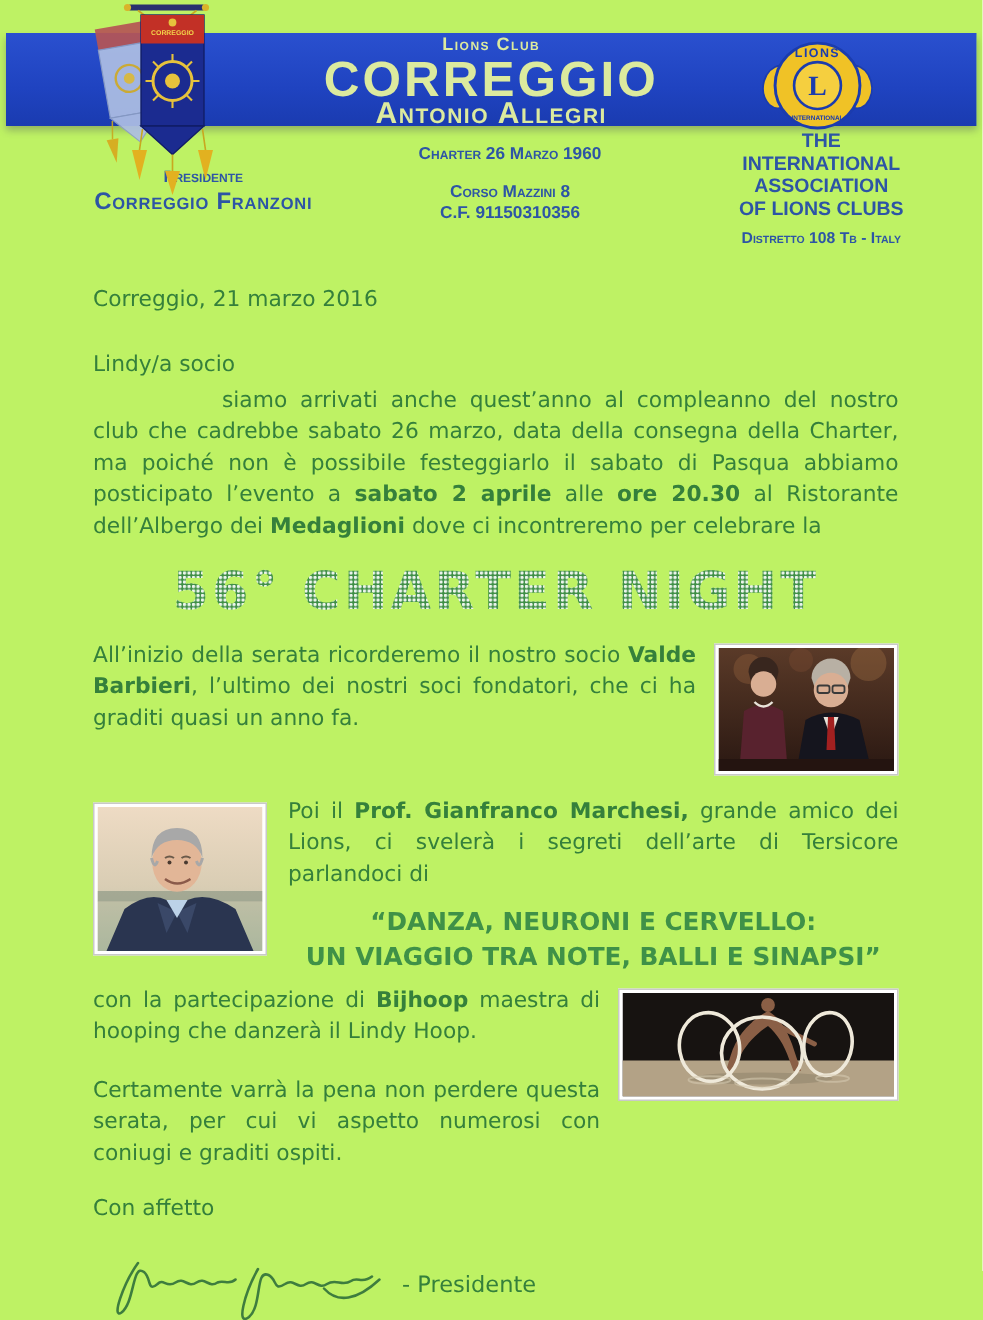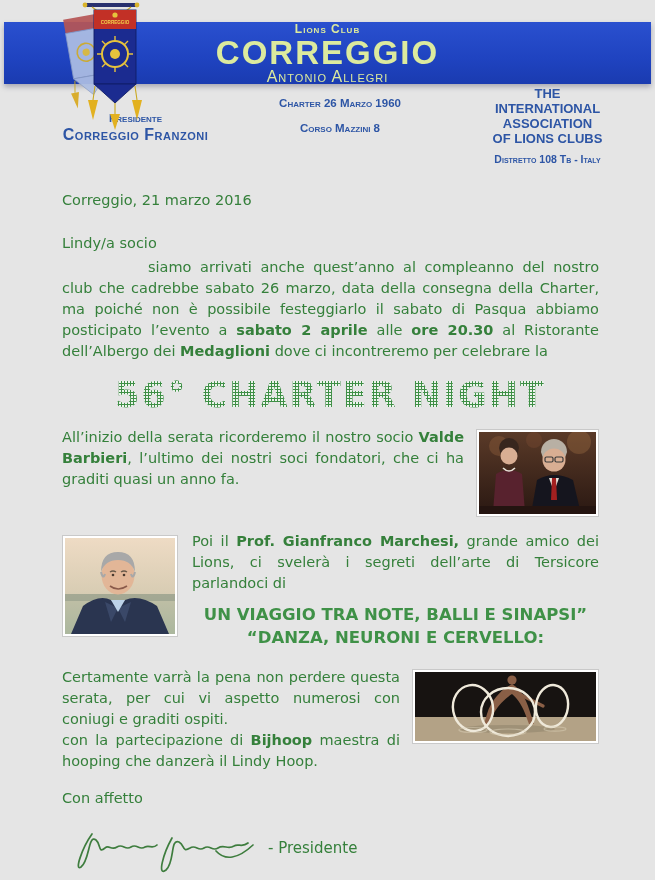--- a/index.html
+++ b/index.html
@@ -1,30 +1,30 @@
 <!DOCTYPE html>
 <html><head>
 <meta charset="utf-8">
 <style>
   html,body{margin:0;padding:0;background:#ffffff;}
   .page{
-    position:relative;width:655px;height:880px;background:#e5e5e5;
+    position:relative;width:655px;height:880px;background:#bef264;
     overflow:hidden;font-family:"DejaVu Sans",sans-serif;
   }
   
   .band{
     position:absolute;left:4px;right:4px;top:22px;height:62px;
     background:linear-gradient(180deg,#2a50cf 0%,#1f43c0 60%,#1a3bb0 100%);
     box-shadow:0 3px 5px rgba(60,60,90,.35);
     display:flex;flex-direction:column;align-items:center;justify-content:center;
     color:#dcea9e;font-family:"Liberation Sans",sans-serif;z-index:1;
   }
   .band .club-type{font-size:12px;font-weight:bold;font-variant:small-caps;letter-spacing:1px;line-height:13px;}
   .band .club-name{font-size:33px;font-weight:bold;letter-spacing:2px;line-height:33px;}
-  .band .club-ded{font-size:16px;font-weight:normal;font-variant:small-caps;letter-spacing:1px;line-height:15px;}
+  .band .club-ded{font-size:20px;font-weight:bold;font-variant:small-caps;letter-spacing:1px;line-height:15px;}
   .pennant{position:absolute;left:55px;top:2px;z-index:3;}
   .lions-logo{position:absolute;left:501px;top:18px;z-index:3;}
   
   .hblock{
     position:absolute;text-align:center;color:#2d55a5;font-weight:bold;
     font-family:"Liberation Sans",sans-serif;font-variant:small-caps;z-index:2;
   }
   .president-block{left:28px;top:112px;width:215px;}
   .president-block .l1{font-size:11px;line-height:13px;}
   .president-block .l2{font-size:16px;line-height:19px;letter-spacing:.5px;}
@@ -114,30 +114,44 @@
         <path d="M60,34 v5 M60,65 v5 M42,52 h5 M73,52 h5 M47,39 l3.5,3.5 M69.5,61.5 l3.5,3.5 M73,39 l-3.5,3.5 M50.5,61.5 L47,65"></path>
       </g>
       <polygon points="39,82 60,101 81,82" fill="#1b2b90" stroke="#111d66" stroke-width="0.9"></polygon>
       <path d="M40,84 l-2,14 M60,101 l0,11 M80,84 l2,14" stroke="#c8a820" stroke-width="1.1"></path>
       <polygon points="33,98 43,98 38,118" fill="#e2b120"></polygon>
       <polygon points="55,112 65,112 60,128" fill="#e2b120"></polygon>
       <polygon points="77,98 87,98 82,118" fill="#e2b120"></polygon>
     </svg>
   </div>
 
+  <div class="lions-logo">
+    <svg width="88" height="80" viewBox="0 0 90 82">
+
+      <path d="M20,26 C8,28 4,44 12,53 C18,58 24,55 24,48 L24,32 Z" fill="#f0c226" stroke="#1b3cae" stroke-width="1.2"></path>
+      <path d="M70,26 C82,28 86,44 78,53 C72,58 66,55 66,48 L66,32 Z" fill="#f0c226" stroke="#1b3cae" stroke-width="1.2"></path>
+
+      <circle cx="45" cy="40" r="29" fill="#f0c226" stroke="#1b3cae" stroke-width="2"></circle>
+      <circle cx="45" cy="40" r="16" fill="#f5cf3f" stroke="#1b3cae" stroke-width="1.8"></circle>
+      <text x="45" y="20.5" font-size="8.5" font-weight="bold" fill="#1b3cae" text-anchor="middle" font-family="Liberation Sans, sans-serif" letter-spacing="1">LIONS</text>
+      <text x="45" y="46.5" font-size="19" font-weight="bold" fill="#1b3cae" text-anchor="middle" font-family="Liberation Serif, serif">L</text>
+      <text x="45" y="63.5" font-size="4.4" font-weight="bold" fill="#1b3cae" text-anchor="middle" font-family="Liberation Sans, sans-serif">INTERNATIONAL</text>
+    </svg>
+  </div>
 
   <div class="hblock president-block">
     <div class="l1">Presidente</div>
     <div class="l2">Correggio Franzoni</div>
   </div>
 
   <div class="hblock founding-block">
     <div>Charter 26 Marzo 1960</div>
     <div class="gap"></div>
     <div>Corso Mazzini 8</div>
+    <div>C.F. 91150310356</div>
   </div>
 
   <div class="hblock association-block">
     <div class="big">THE</div>
     <div class="big">INTERNATIONAL</div>
     <div class="big">ASSOCIATION</div>
     <div class="big">OF LIONS CLUBS</div>
     <div class="small">Distretto 108 Tb - Italy</div>
   </div>
 
@@ -204,22 +218,22 @@
           <path d="M36,34 Q36,14 53,14 Q70,14 70,34 Q66,22 53,22 Q40,22 36,34 Z" fill="#a8a8a8"></path>
           <path d="M36,34 q2,8 4,2 M70,34 q-2,8 -4,2" stroke="#a8a8a8" stroke-width="2" fill="none"></path>
           <path d="M45,34 q3,-2 6,0 M56,34 q3,-2 6,0" stroke="#6b5a4a" stroke-width="1.4" fill="none"></path>
           <circle cx="48" cy="37" r="1.3" fill="#4a3a30"></circle>
             <circle cx="59" cy="37" r="1.3" fill="#4a3a30"></circle>
           <path d="M45,48 q8,6 17,0" stroke="#8a5a4a" stroke-width="1.6" fill="none"></path>
         </svg>
       </div>
       <p class="para"><span>Poi il </span><span class="b">Prof. Gianfranco Marchesi,</span><span> grande amico dei Lions, ci svelerà i segreti dell’arte di Tersicore parlandoci di</span></p>
       <div class="quote">
+        <div>“DANZA, NEURONI E CERVELLO:</div>
         <div>UN VIAGGIO TRA NOTE, BALLI E SINAPSI”</div>
-        <div>“DANZA, NEURONI E CERVELLO:</div>
       </div>
     </div>
 
     <div class="sec">
       <div class="photo ph-right">
         <svg width="181" height="69" viewBox="0 0 181 69">
           <rect width="181" height="69" fill="#171311"></rect>
           <rect x="0" y="45" width="181" height="24" fill="#b3a286"></rect>
           <ellipse cx="92" cy="57" rx="48" ry="4" fill="#8c7f68" opacity="0.5"></ellipse>
 
@@ -232,22 +246,22 @@
             <ellipse cx="93" cy="40" rx="27" ry="24"></ellipse>
             <ellipse cx="137" cy="34" rx="16" ry="21" transform="rotate(8 137 34)"></ellipse>
           </g>
           <g fill="none" stroke="#d8cdb4" stroke-width="1.2" opacity="0.55">
             <ellipse cx="58" cy="58" rx="14" ry="2.5"></ellipse>
             <ellipse cx="93" cy="60" rx="18" ry="3"></ellipse>
             <ellipse cx="140" cy="57" rx="11" ry="2.2"></ellipse>
           </g>
         </svg>
       </div>
+      <p class="para"><span>con la partecipazione di </span><span class="b">Bijhoop</span><span> maestra di hooping che danzerà il Lindy Hoop.</span></p>
       <p class="para p5">Certamente varrà la pena non perdere questa serata, per cui vi aspetto numerosi con coniugi e graditi ospiti.</p>
-      <p class="para"><span>con la partecipazione di </span><span class="b">Bijhoop</span><span> maestra di hooping che danzerà il Lindy Hoop.</span></p>
     </div>
 
     <p class="closing">Con affetto</p>
 
     <div class="sig-row">
       <svg width="200" height="58" viewBox="0 0 200 58" aria-label="Francesca Franzoni signature">
         <g fill="none" stroke="#3e7d3e" stroke-width="1.7" stroke-linecap="round">
           <path d="M24,14 C14,28 6,52 13,47 C22,40 20,14 28,20 C33,24 30,34 37,28 C41,24 43,31 49,27 C55,23 57,31 63,27 C69,23 71,31 77,27 C81,25 85,29 89,25"></path>
           <path d="M104,18 C95,34 89,57 98,50 C107,42 102,18 111,22 C117,25 114,33 122,28 C128,24 130,32 136,28 C142,24 144,32 150,28 C156,24 160,30 166,26 C170,23 174,28 180,23"></path>
           <path d="M148,31 C157,41 170,39 185,25"></path>

